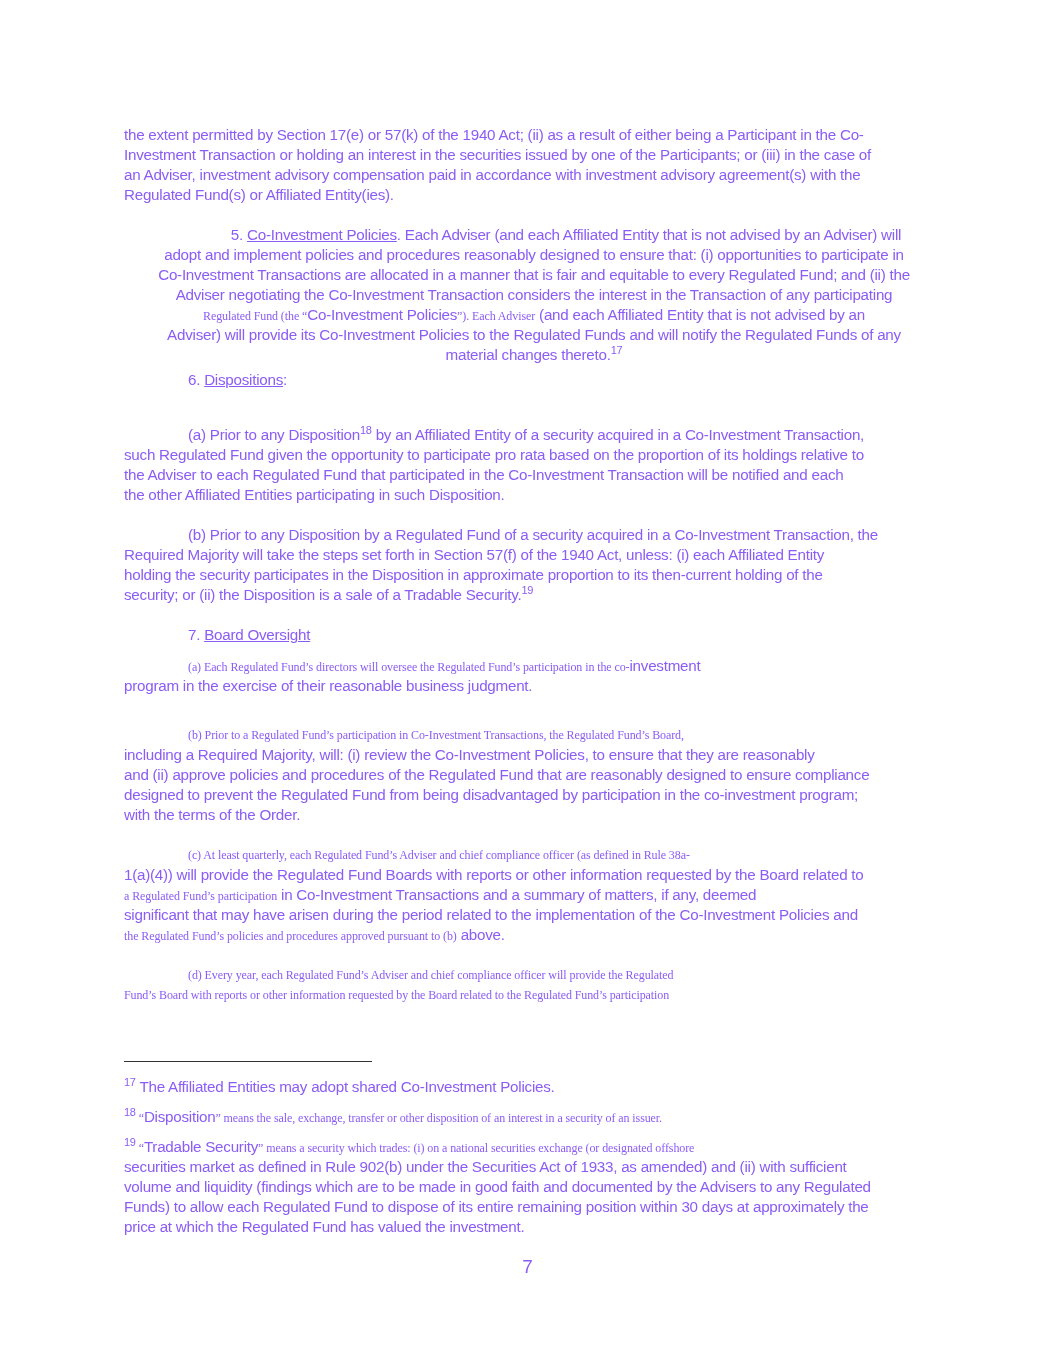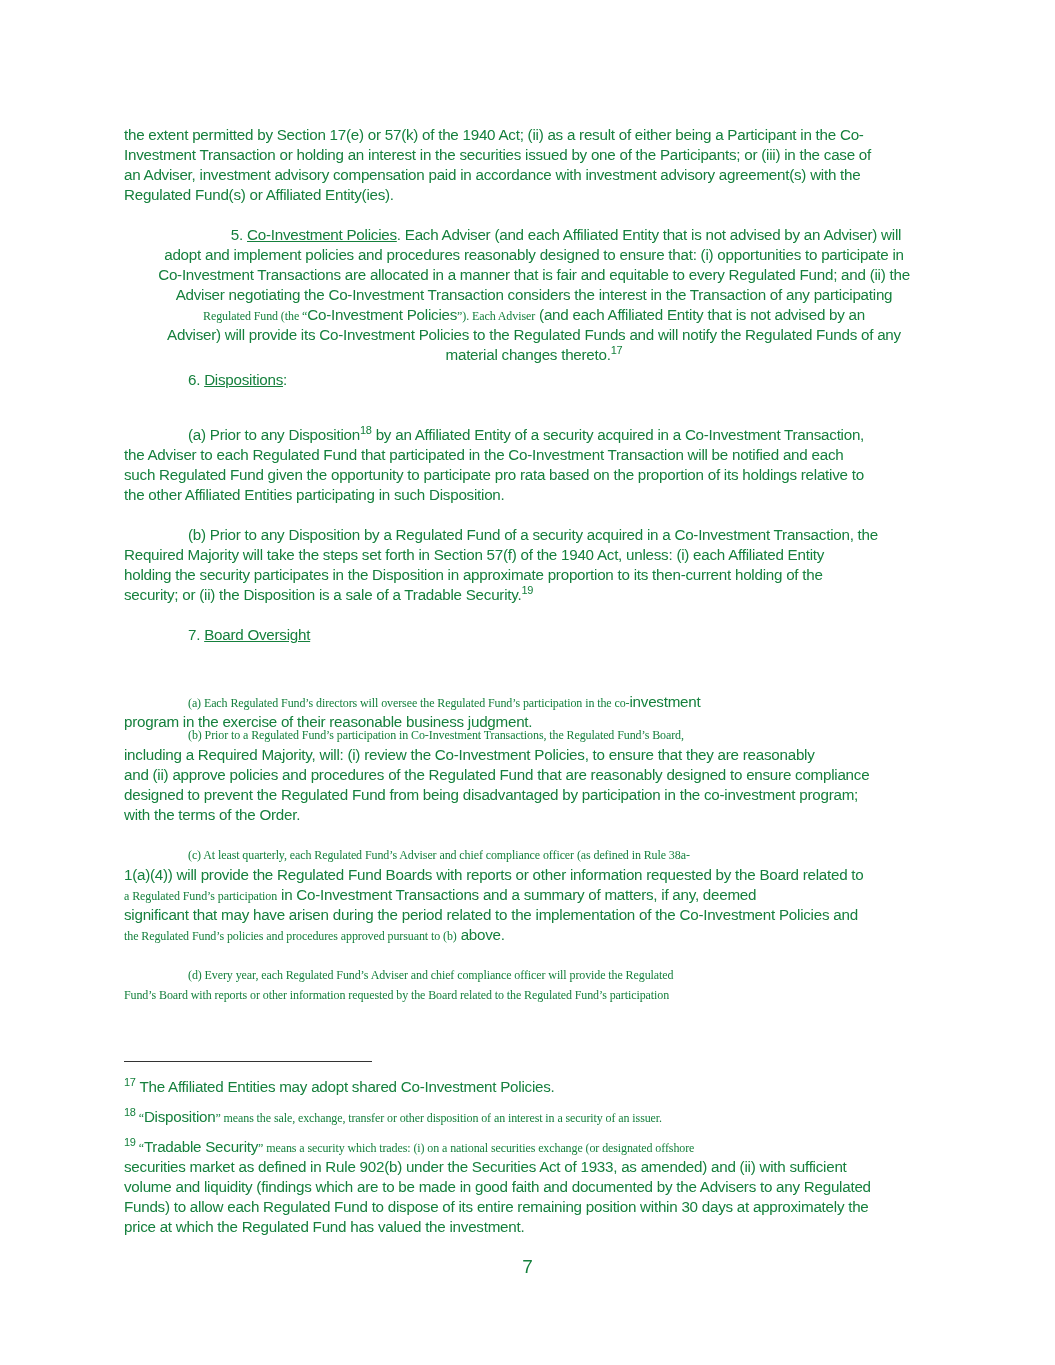--- a/index.html
+++ b/index.html
@@ -1,17 +1,17 @@
 <!DOCTYPE html>
 <html><head>
 <meta charset="utf-8">
 <style>
   html, body { margin: 0; padding: 0; background: #ffffff; }
   body { width: 1055px; height: 1365px; position: relative; overflow: hidden; }
-  .page { position: absolute; left: 0; top: 0; width: 1055px; height: 1365px; background: #fff; color: #15803d; }
+  .page { position: absolute; left: 0; top: 0; width: 1055px; height: 1365px; background: #fff; color: #8b5cf6; }
   .para { position: absolute; left: 124px; width: 820px; font-family: "Liberation Sans", sans-serif; font-size: 15.2px; line-height: 20px; letter-spacing: -0.25px; }
   .line { display: block; white-space: nowrap; height: 20px; }
   .serif { font-family: "Liberation Serif", serif; font-size: 12px; letter-spacing: -0.1px; }
   .indent { padding-left: 64px; }
   .u { text-decoration: underline; }
   sup { font-size: 11px; line-height: 0; vertical-align: 6px; }
   .fn-rule { position: absolute; left: 124px; top: 1061px; width: 248px; height: 1px; background: #333; }
   .fn { position: absolute; left: 124px; width: 820px; font-family: "Liberation Sans", sans-serif; font-size: 15.2px; line-height: 20px; letter-spacing: -0.25px; }
   .page-num { position: absolute; left: 0; width: 1055px; top: 1256px; text-align: center; font-family: "Liberation Sans", sans-serif; font-size: 19px; }
 </style>
@@ -36,37 +36,37 @@
     <span class="line">Adviser) will provide its Co-Investment Policies to the Regulated Funds and will notify the Regulated Funds of any</span>
     <span class="line"><span>material changes thereto.</span><sup>17</sup></span>
   </div>
 
   <div class="para" style="top:370px;">
     <span class="line indent"><span>6. </span><span class="u">Dispositions</span><span>:</span></span>
   </div>
 
   <div class="para" style="top:425px;">
     <span class="line indent"><span>(a) Prior to any Disposition</span><sup>18</sup><span> by an Affiliated Entity of a security acquired in a Co-Investment Transaction,</span></span>
+    <span class="line">such Regulated Fund given the opportunity to participate pro rata based on the proportion of its holdings relative to</span>
     <span class="line">the Adviser to each Regulated Fund that participated in the Co-Investment Transaction will be notified and each</span>
-    <span class="line">such Regulated Fund given the opportunity to participate pro rata based on the proportion of its holdings relative to</span>
     <span class="line">the other Affiliated Entities participating in such Disposition.</span>
   </div>
 
   <div class="para" style="top:525px;">
     <span class="line indent">(b) Prior to any Disposition by a Regulated Fund of a security acquired in a Co-Investment Transaction, the</span>
     <span class="line">Required Majority will take the steps set forth in Section 57(f) of the 1940 Act, unless: (i) each Affiliated Entity</span>
     <span class="line">holding the security participates in the Disposition in approximate proportion to its then-current holding of the</span>
     <span class="line"><span>security; or (ii) the Disposition is a sale of a Tradable Security.</span><sup>19</sup></span>
   </div>
 
   <div class="para" style="top:625px;">
     <span class="line indent"><span>7. </span><span class="u">Board Oversight</span></span>
   </div>
 
-  <div class="para" style="top:692px;">
+  <div class="para" style="top:656px;">
     <span class="line indent"><span class="serif">(a) Each Regulated Fund’s directors will oversee the Regulated Fund’s participation in the co-</span><span>investment</span></span>
     <span class="line">program in the exercise of their reasonable business judgment.</span>
   </div>
 
   <div class="para" style="top:725px;">
     <span class="line indent serif">(b) Prior to a Regulated Fund’s participation in Co-Investment Transactions, the Regulated Fund’s Board,</span>
     <span class="line">including a Required Majority, will: (i) review the Co-Investment Policies, to ensure that they are reasonably</span>
     <span class="line">and (ii) approve policies and procedures of the Regulated Fund that are reasonably designed to ensure compliance</span>
     <span class="line">designed to prevent the Regulated Fund from being disadvantaged by participation in the co-investment program;</span>
     <span class="line">with the terms of the Order.</span>

